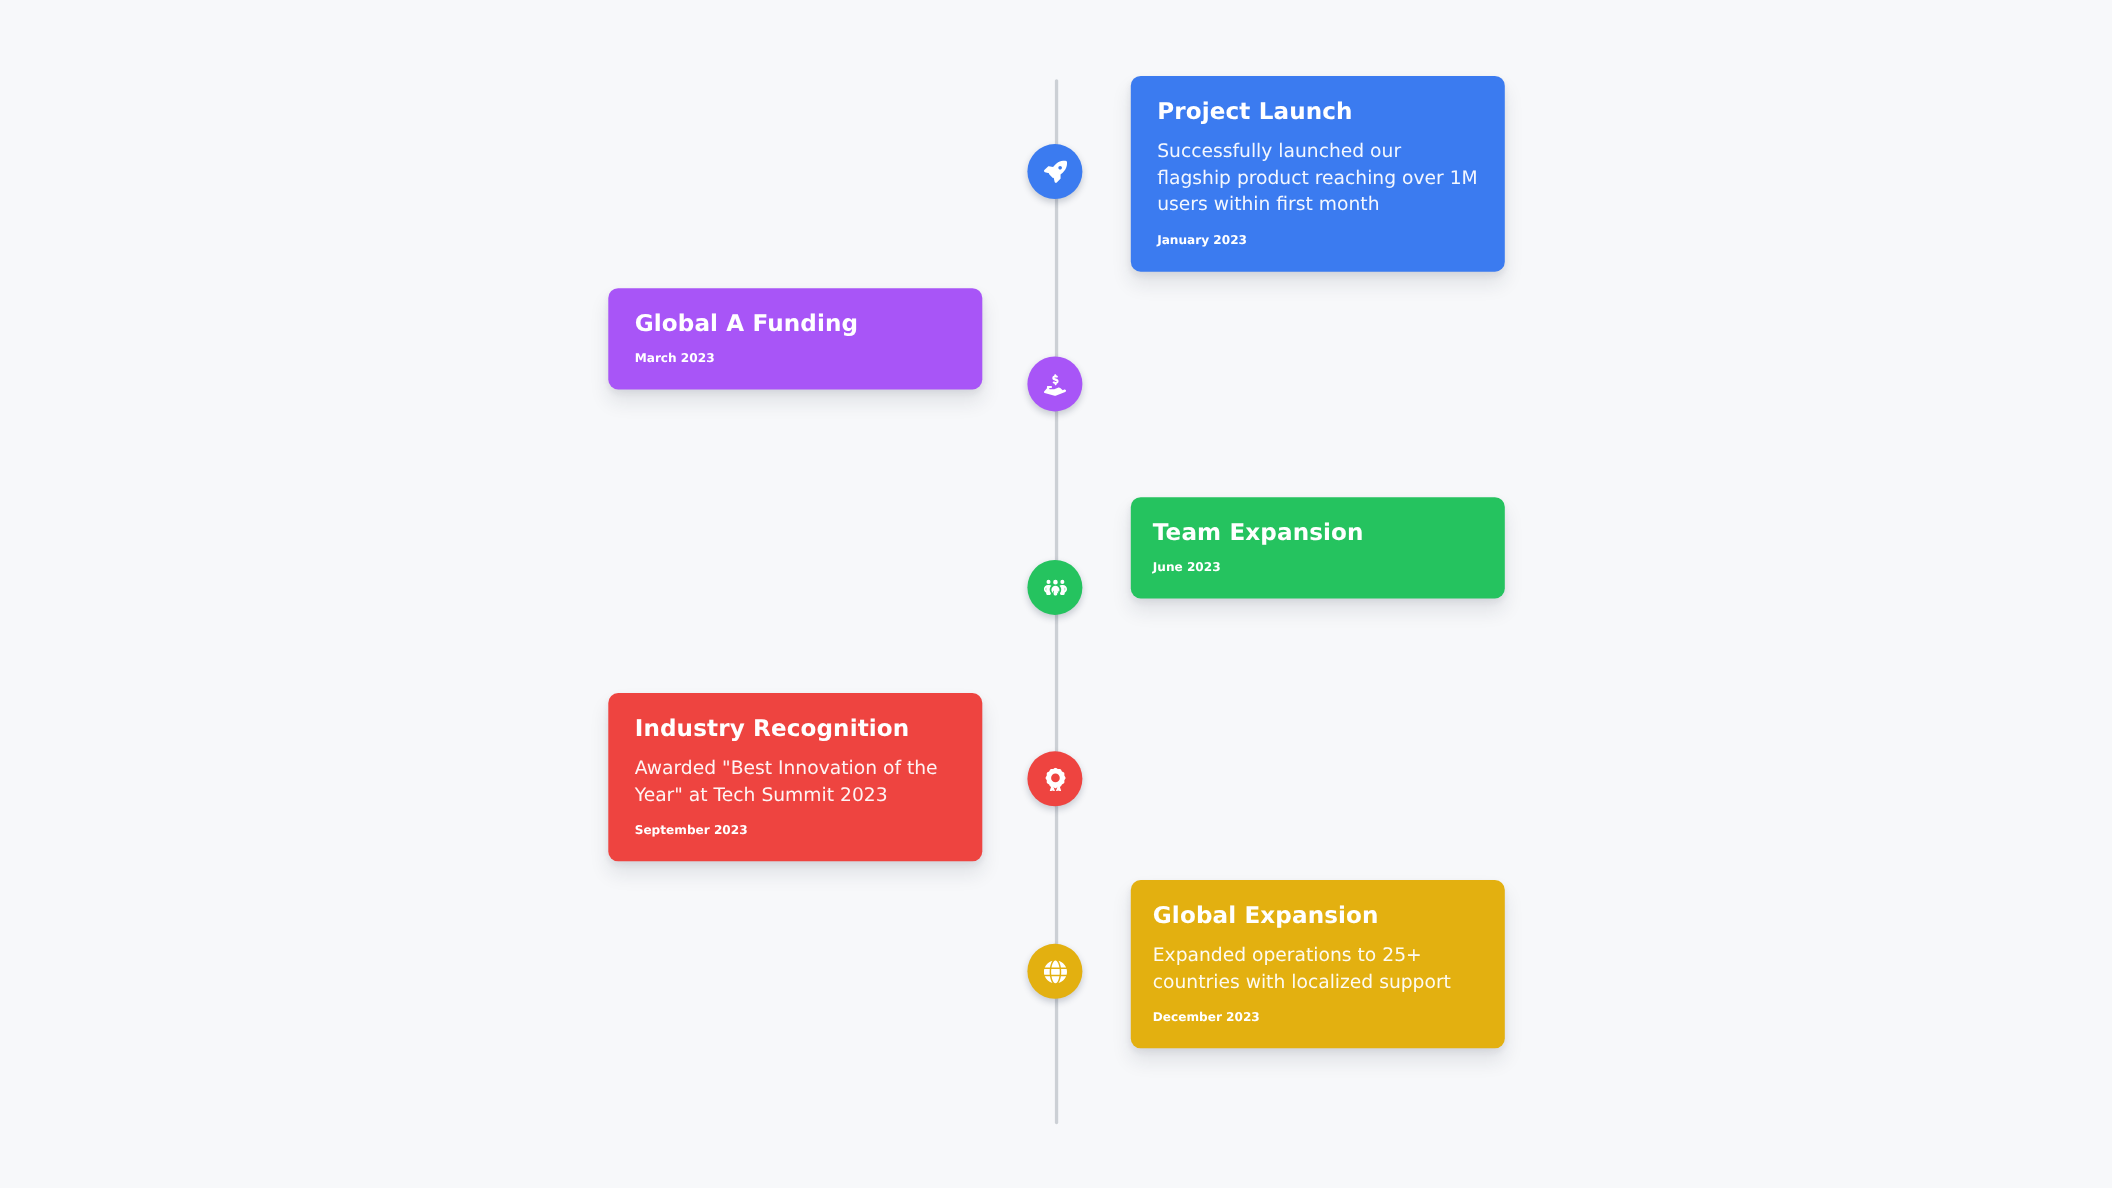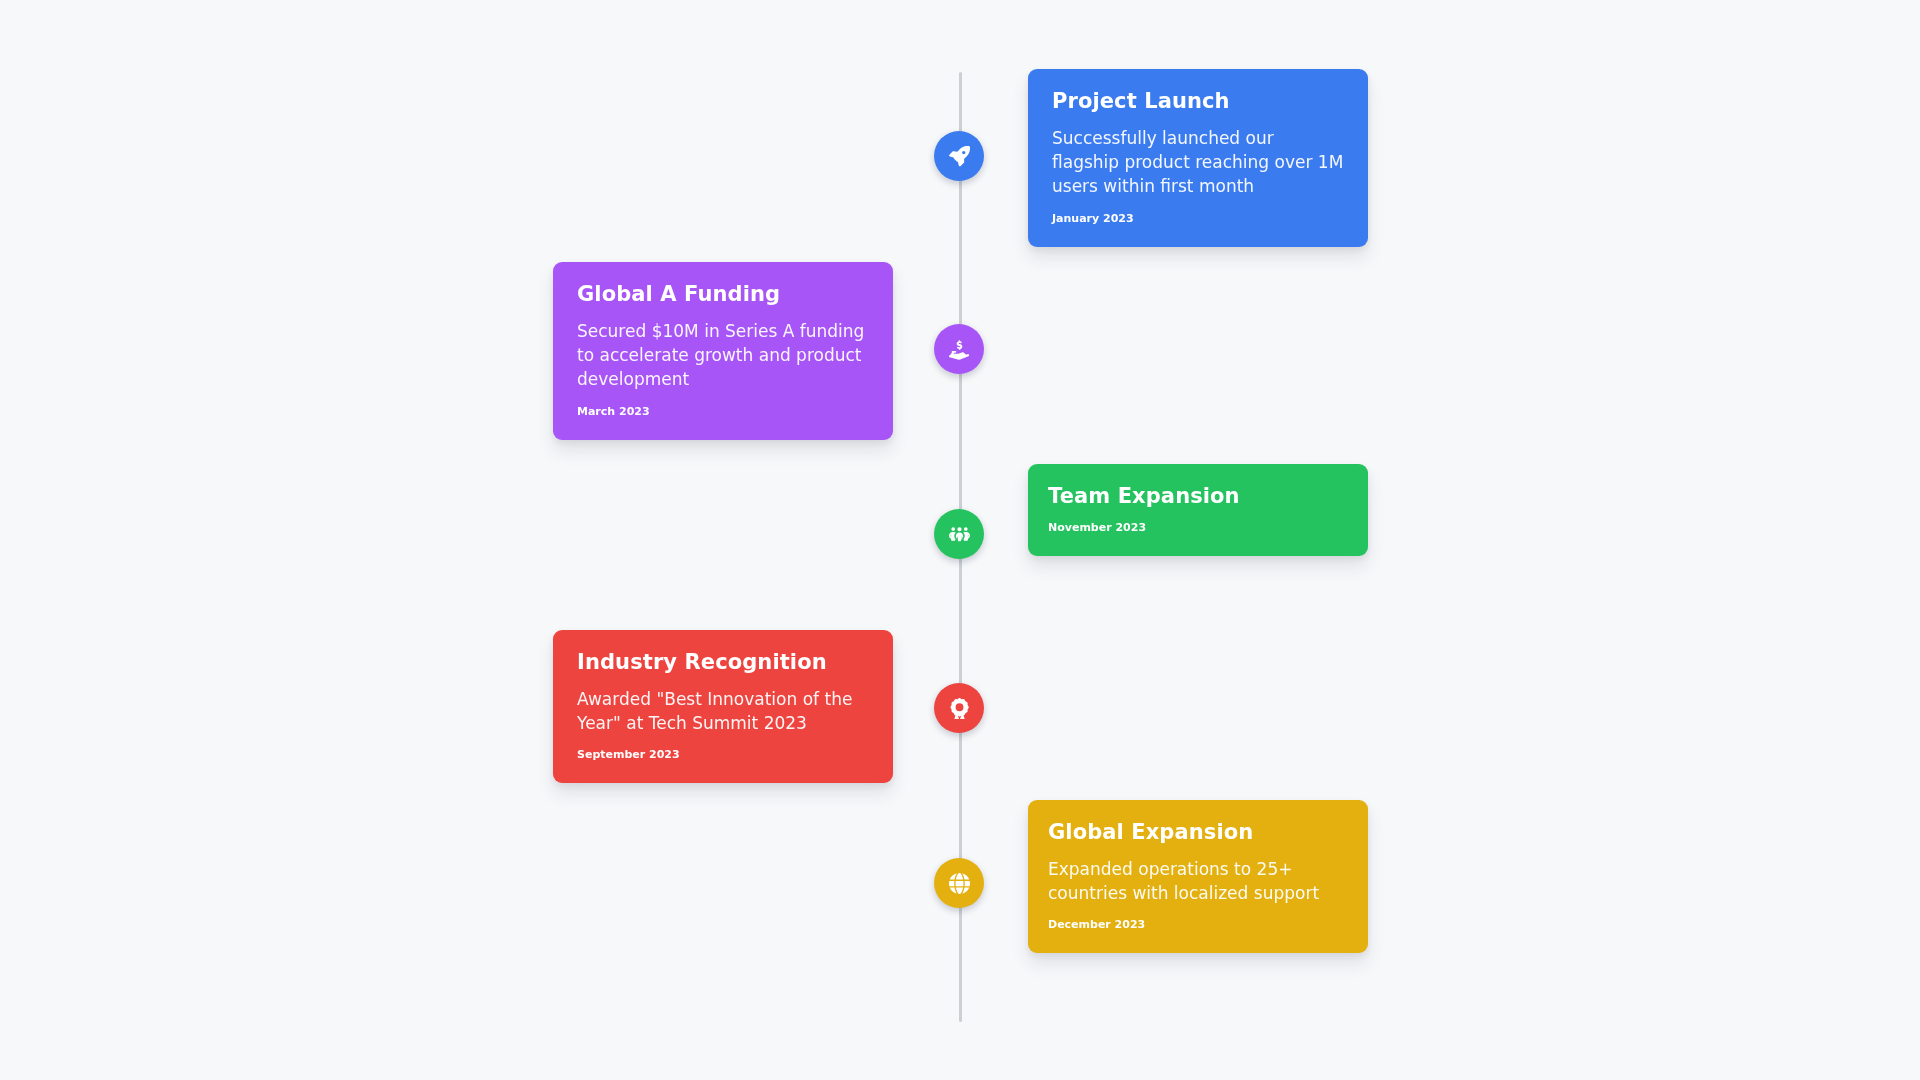--- a/index.html
+++ b/index.html
@@ -108,33 +108,32 @@
       </div>
       <div class="marker" style="top: 324px; background: rgb(168, 85, 247);">
         <span>
           <svg viewBox="0 0 576 512">
             <path d="M312 24v10.5c6.4 1.2 12.6 2.7 18.2 4.2 12.8 3.4 20.4 16.6 17 29.4s-16.6 20.4-29.4 17c-10.9-2.9-21.1-4.9-30.2-5-7.3-.1-14.7 1.7-19.4 4.4-2.1 1.3-3.1 2.4-3.5 3-.3.5-.7 1.2-.7 2.8 0 .3 0 .5.1 1.5.4.7 1.4 2.2 4.5 4.3 6.8 4.7 16.5 7.8 29.8 12l.9.3c11.9 3.7 27.6 8.6 40.2 17.4 14.1 9.8 25.8 25.7 26.1 49.3.3 24-11.4 42.4-26.7 53.3-6.7 4.8-14.2 8.1-22 10.2V249c0 13.3-10.7 24-24 24s-24-10.7-24-24v-11.4c-9.5-2.3-18.2-5.3-25.6-7.8l-.3-.1c-2.5-.8-4.9-1.7-7.1-2.4-12.6-4.2-19.4-17.8-15.2-30.4s17.8-19.4 30.4-15.2c2.6.9 5 1.7 7.3 2.5 13.6 4.6 23.4 7.9 33.9 8.3 8 .3 15.1-1.6 19.2-4.5 1.9-1.3 2.8-2.6 3.2-3.4.4-.7.8-1.7.8-3.6 0-1.2-.1-1.5-.1-1.5-.1-.3-.3-.7-.8-1.3-1-1.2-3.2-3-7.2-5.2-7.7-4.4-17.8-7.5-31.1-11.6l-2.6-.8c-10.8-3.3-25.2-7.8-36.7-15.4-14.7-9.6-27.5-25.9-27.4-49.5 0-24.2 12.3-42 27.7-52.5 6.9-4.7 14.4-7.8 22-9.8V24c0-13.3 10.7-24 24-24s24 10.7 24 24zM76.3 304.2c5.4-6.2 13.2-9.7 21.4-9.7h80c13.3 0 24 10.7 24 24s-10.7 24-24 24h-32c-8.8 0-16 7.2-16 16s7.2 16 16 16h112.7l92.1-36.8c19.2-7.7 40.9-4.2 56.9 9.1l63.1 52.6 36.9-14.8c16.4-6.6 35.1 1.4 41.7 17.8s-1.4 35.1-17.8 41.7l-224 89.6c-13.1 5.2-27.6 5.8-41 1.6L17.2 470.1C7 467 0 457.6 0 446.9c0-6.3 2.4-12.3 6.7-16.9l69.6-79z"></path>
           </svg>
         </span>
       </div>
       <div class="card left" style="top: 262px; background: rgb(168, 85, 247);">
         <div class="card-title">Global A Funding</div>
-        <div class="card-desc">Secured $10M in Series A funding to accelerate growth and product development</div>
         <div class="card-date">March 2023</div>
       </div>
       <div class="marker" style="top: 509px; background: rgb(37, 195, 95);">
         <span>
           <svg viewBox="0 0 640 512">
             <path d="M72 88a56 56 0 1 1 112 0A56 56 0 1 1 72 88zM64 245.7C54 256.9 48 271.8 48 288s6 31.1 16 42.3V245.7zm144.4-49.3C178.7 222.7 160 261.2 160 304c0 34.3 12 65.8 32 90.5V416c0 17.7-14.3 32-32 32H96c-17.7 0-32-14.3-32-32V389.2C26.2 371.2 0 332.7 0 288c0-61.9 50.1-112 112-112h32c24 0 46.2 7.5 64.4 20.3zM448 416V394.5c20-24.7 32-56.2 32-90.5 0-42.8-18.7-81.3-48.4-107.7C449.8 183.5 472 176 496 176h32c61.9 0 112 50.1 112 112 0 44.7-26.2 83.2-64 101.2V416c0 17.7-14.3 32-32 32h-64c-17.7 0-32-14.3-32-32zm128-85.7c10-11.2 16-26.1 16-42.3s-6-31.1-16-42.3v84.7zM456 88a56 56 0 1 1 112 0 56 56 0 1 1-112 0zM320 160a64 64 0 1 1 0-128 64 64 0 1 1 0 128zm-48 104v152.3c-12.3-12.8-20-30.2-20-49.3 0-27.9 16.4-52 40-63.2V264zm96 0v39.8c23.6 11.2 40 35.3 40 63.2 0 19.1-7.7 36.5-20 49.3V264zM320 192c-61.9 0-112 50.1-112 112 0 44.7 26.2 83.2 64 101.2V432c0 17.7 14.3 32 32 32h32c17.7 0 32-14.3 32-32v-26.8c37.8-18 64-56.5 64-101.2 0-61.9-50.1-112-112-112z"></path>
           </svg>
         </span>
       </div>
-      <div class="card right" style="top: 464px; background: rgb(37, 195, 95); padding-left: 20px;">
+      <div class="card right" style="top: 452px; background: rgb(37, 195, 95); padding-left: 20px;">
         <div class="card-title">Team Expansion</div>
-        <div class="card-date">November 2023</div>
+        <div class="card-date">June 2023</div>
       </div>
       <div class="marker" style="top: 683px; background: rgb(238, 68, 64);">
         <span>
           <svg viewBox="0 0 384 512">
             <path d="M173.8 5.5c11-7.3 25.4-7.3 36.4 0l34.2 22.6 40.9-1.3c13.2-.4 25.4 6.6 31.7 18.2l19.5 35.9 35.9 19.5c11.6 6.3 18.6 18.5 18.2 31.7l-1.3 40.9 22.6 34.2c7.3 11 7.3 25.4 0 36.4l-22.6 34.2 1.3 40.9c.4 13.2-6.6 25.4-18.2 31.7l-35.9 19.5-19.5 35.9c-6.3 11.6-18.5 18.6-31.7 18.2l-40.9-1.3-34.2 22.6c-11 7.3-25.4 7.3-36.4 0l-34.2-22.6-40.9 1.3c-13.2.4-25.4-6.6-31.7-18.2L52.5 369.9l-35.9-19.5C5 344.1-2 331.9-1.6 318.7l1.3-40.9L-22.9 243.6c-7.3-11-7.3-25.4 0-36.4l22.6-34.2-1.3-40.9c-.4-13.2 6.6-25.4 18.2-31.7l35.9-19.5 19.5-35.9C78.3 33.4 90.5 26.4 103.7 26.8l40.9 1.3L173.8 5.5zM192 128a96 96 0 1 0 0 192 96 96 0 1 0 0-192z"></path>
             <path d="M111 374.6L68.1 505.8c-2.5 7.7 4.6 15.2 12.4 13.1l57-15.3 38.3 44.6c5.3 6.2 15.4 4.3 18-3.4l41.6-127.2c-13.2 4.2-27.2 6.4-41.8 6.4-29.8 0-57.5-9.2-80.4-24.9l-1.9-24.5zm162-5.5l42.9 136.7c2.5 7.7-4.6 15.2-12.4 13.1l-57-15.3-38.3 44.6c-5.3 6.2-15.4 4.3-18-3.4l-41.6-127.2c13.2 4.2 27.2 6.4 41.8 6.4 29.8 0 57.5-9.2 80.4-24.9l2.2-30z"></path>
           </svg>
         </span>
       </div>
       <div class="card left" style="top: 630px; background: rgb(238, 68, 64);">

